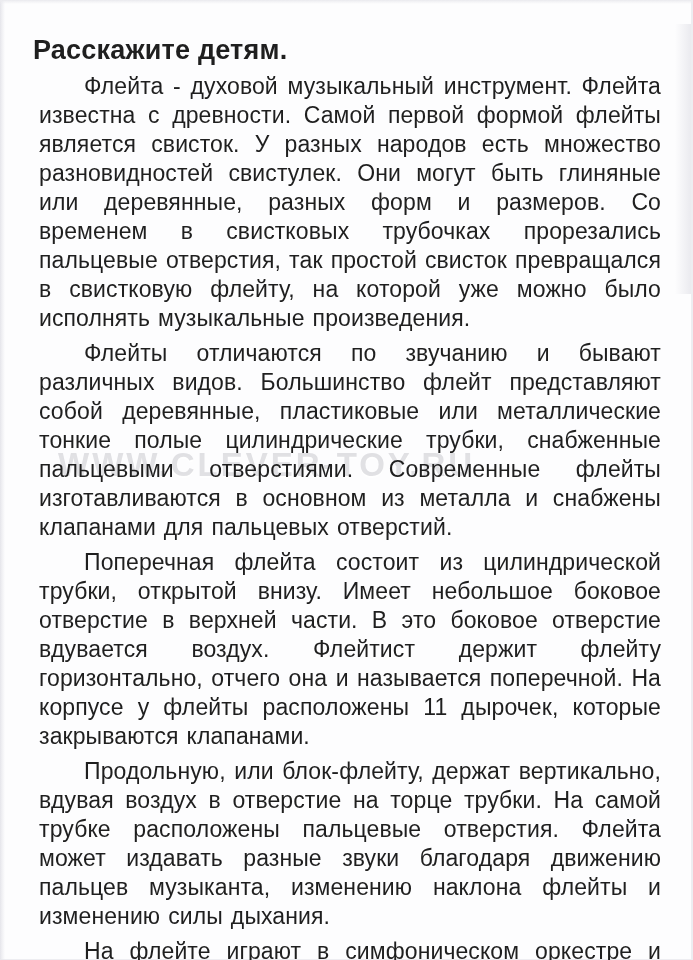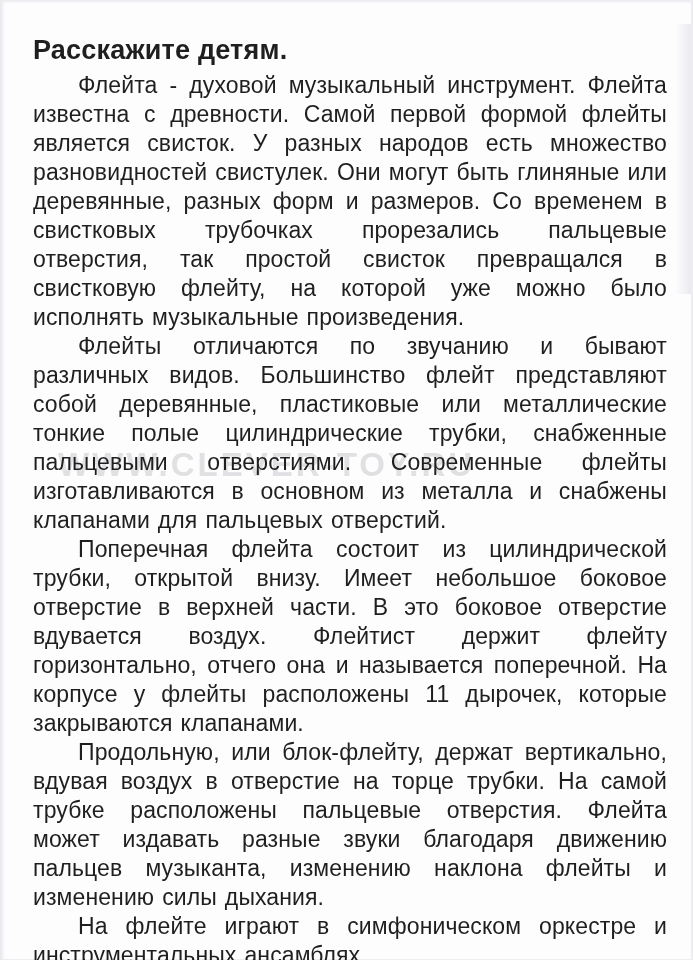--- a/index.html
+++ b/index.html
@@ -53,21 +53,21 @@
     padding: 20px 26px 0 33px;
     color: #1f1f1f;
   }
   .doc-title {
     margin: 15px 0 5px 0;
     font-size: 27px;
     font-weight: bold;
     letter-spacing: 0.2px;
   }
   .doc-paragraph {
-    margin: 0;
+    margin: 6px;
     font-size: 23px;
     line-height: 29px;
     text-align: justify;
     text-indent: 45px;
     letter-spacing: 0.1px;
     word-spacing: 1.5px;
   }
 </style>
 </head>
 <body>

